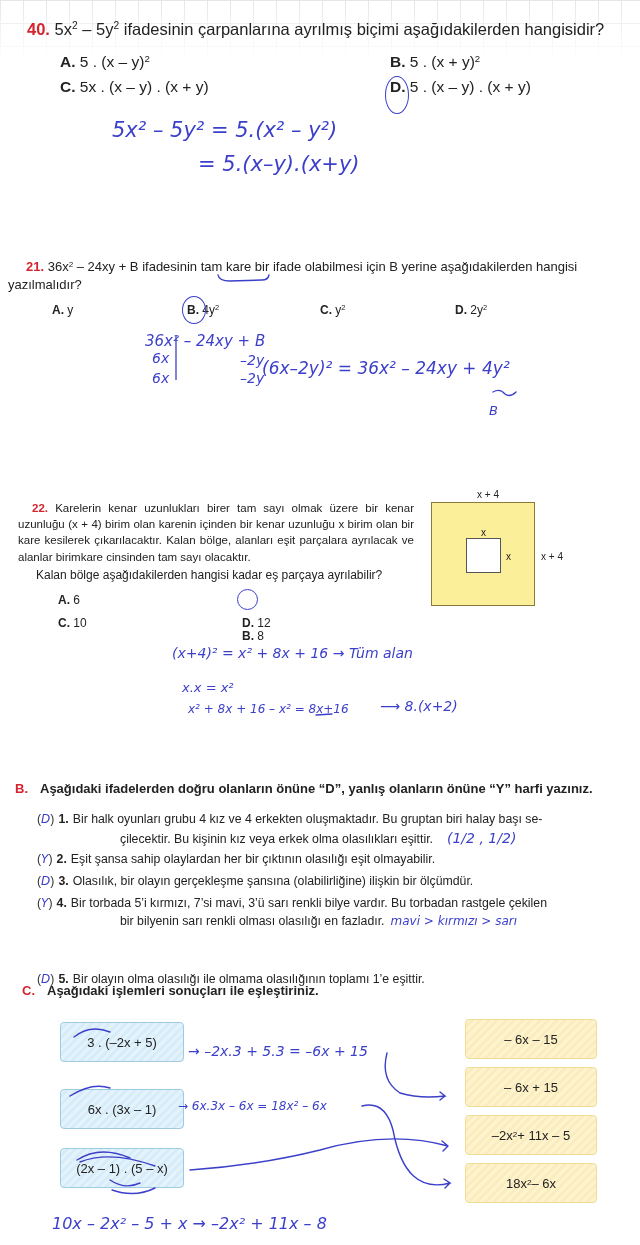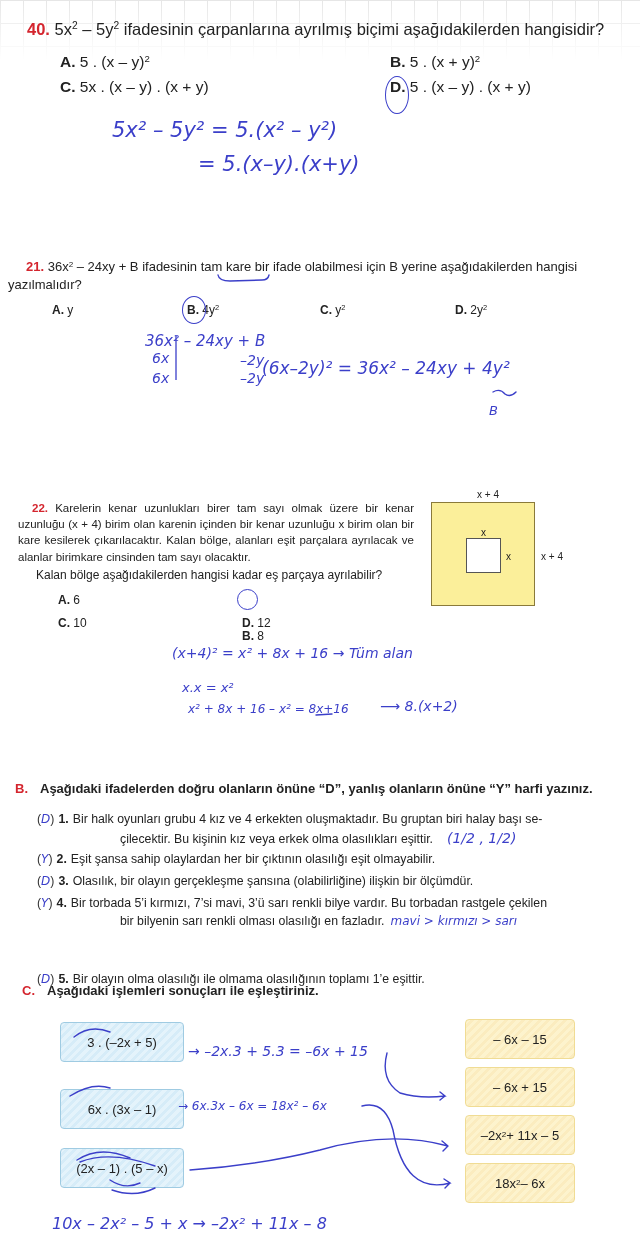--- a/index.html
+++ b/index.html
@@ -41,21 +41,21 @@
   .tf-cont { left:86px; font-size:12.3px; white-space:nowrap;margin-left:34px; }
   .secC-title { left:22px; top:983px; font-size:13px; font-weight:bold; white-space:nowrap; }
   .secC-title .letter { color:#d4252e; margin-right:12px; }
   .lbox {
     position:absolute; left:60px; width:124px; height:40px; box-sizing:border-box;
     border:1.2px solid #9fcbe2; border-radius:4px;
     background: repeating-linear-gradient(135deg, #e4f3fb 0 3px, #d6ecf8 3px 6px);
     display:flex; align-items:center; justify-content:center; font-size:13px;
   }
   .rbox {
-    position:absolute; left:465px; width:110px; height:40px; box-sizing:border-box;
+    position:absolute; left:465px; width:132px; height:40px; box-sizing:border-box;
     border:1.2px solid #f0dc94; border-radius:4px;
     background: repeating-linear-gradient(135deg, #fdf3cd 0 3px, #fbecbf 3px 6px);
     display:flex; align-items:center; justify-content:center; font-size:13px;
   }
   svg.ink { position:absolute; left:0; top:0; width:640px; height:1245px; pointer-events:none; }
 </style>
 </head>
 <body>
 
 <div class="grid-bg"></div>

